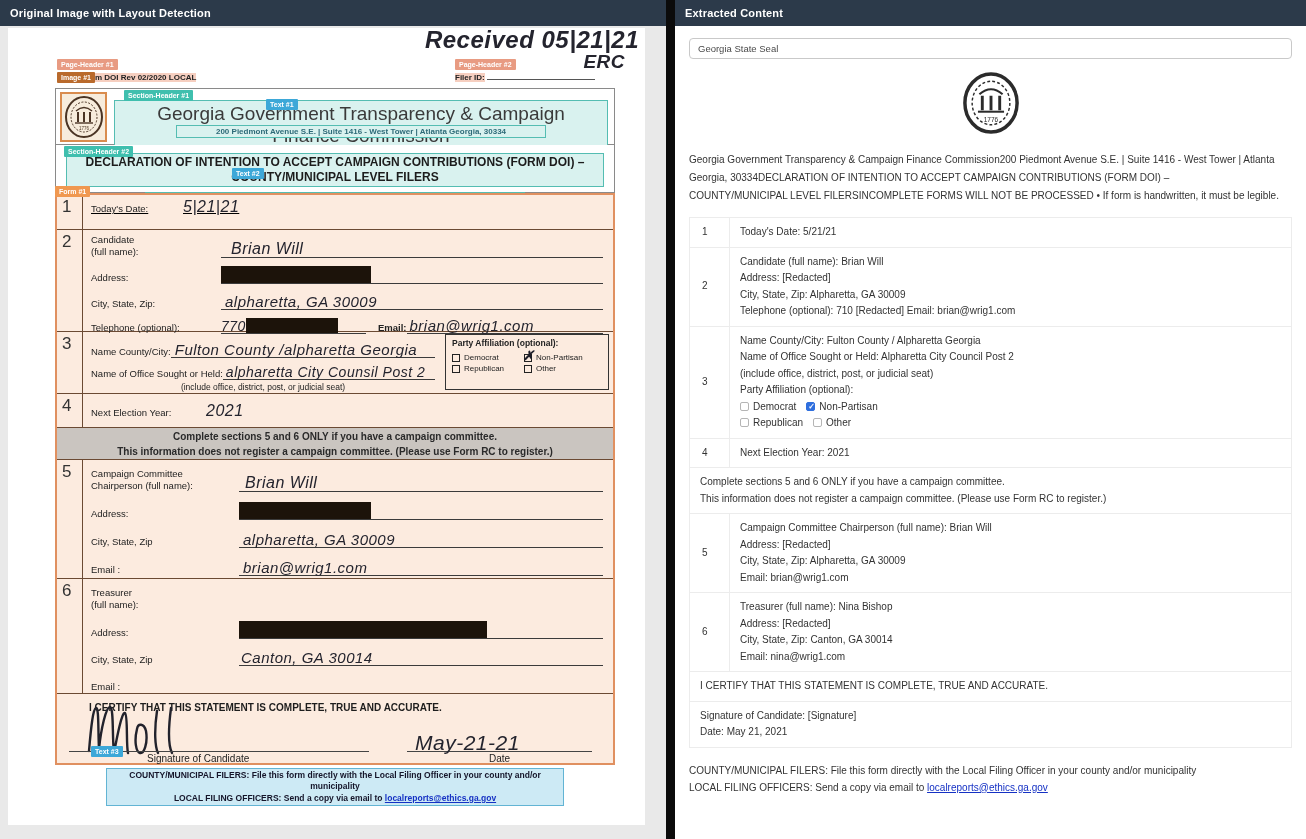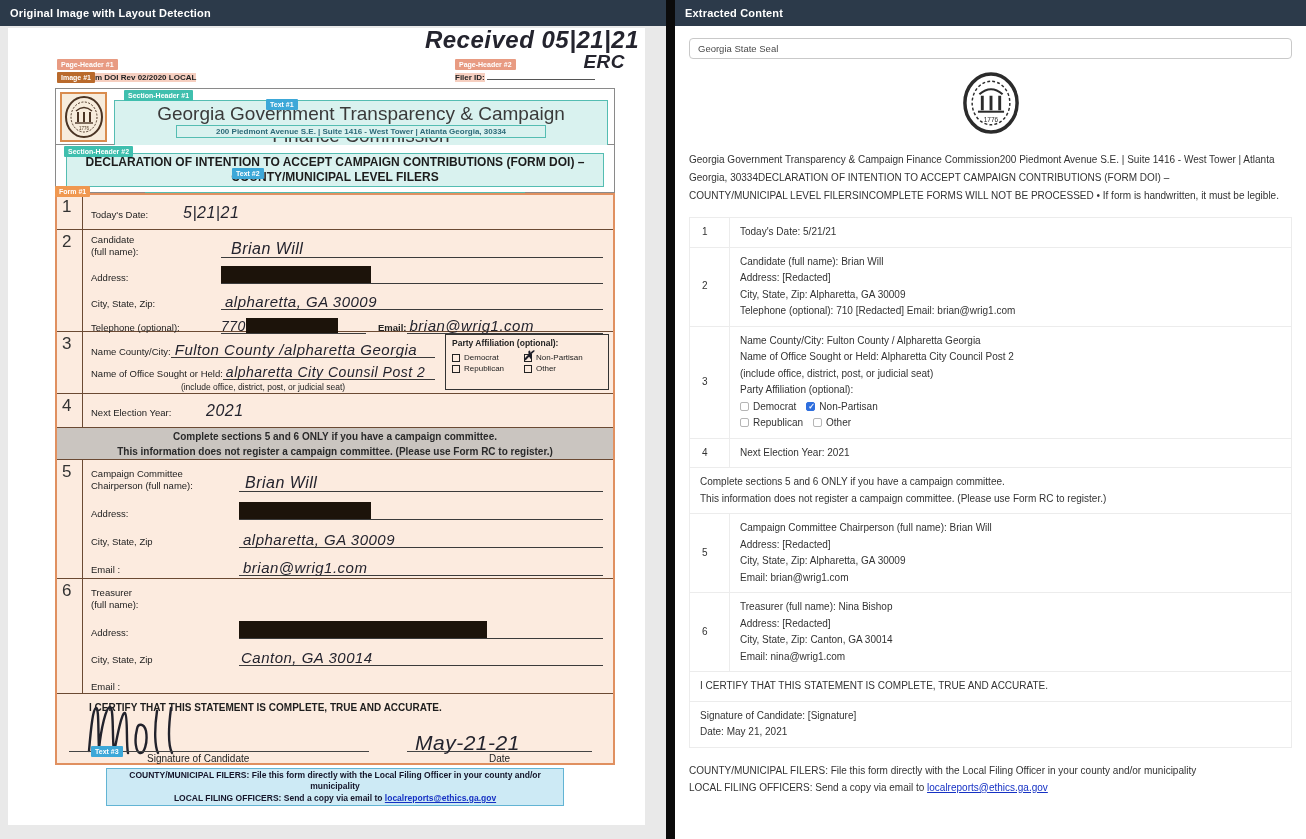--- a/index.html
+++ b/index.html
@@ -169,21 +169,21 @@
         <span class="warn hl-teal">INCOMPLETE FORMS WILL NOT BE PROCESSED • If form is handwritten, it must be legible.</span>
       </div>
 
       <div class="chip orange" style="left:47px; top:158px;">Form #1</div>
 
       <div class="formbox">
 
         <div class="sec s1">
           <div class="numcell">1</div>
           <div class="seccontent">
-            <div class="fline" style="margin-top:6px;">
+            <div class="fline" style="text-decoration:underline;">
               <span class="flabel" style="width:92px;">Today's Date:</span>
               <span class="hw" style="font-size:16px;">5|21|21</span>
             </div>
           </div>
         </div>
 
         <div class="sec s2">
           <div class="numcell">2</div>
           <div class="seccontent">
             <div class="fline" style="height:24px;">

